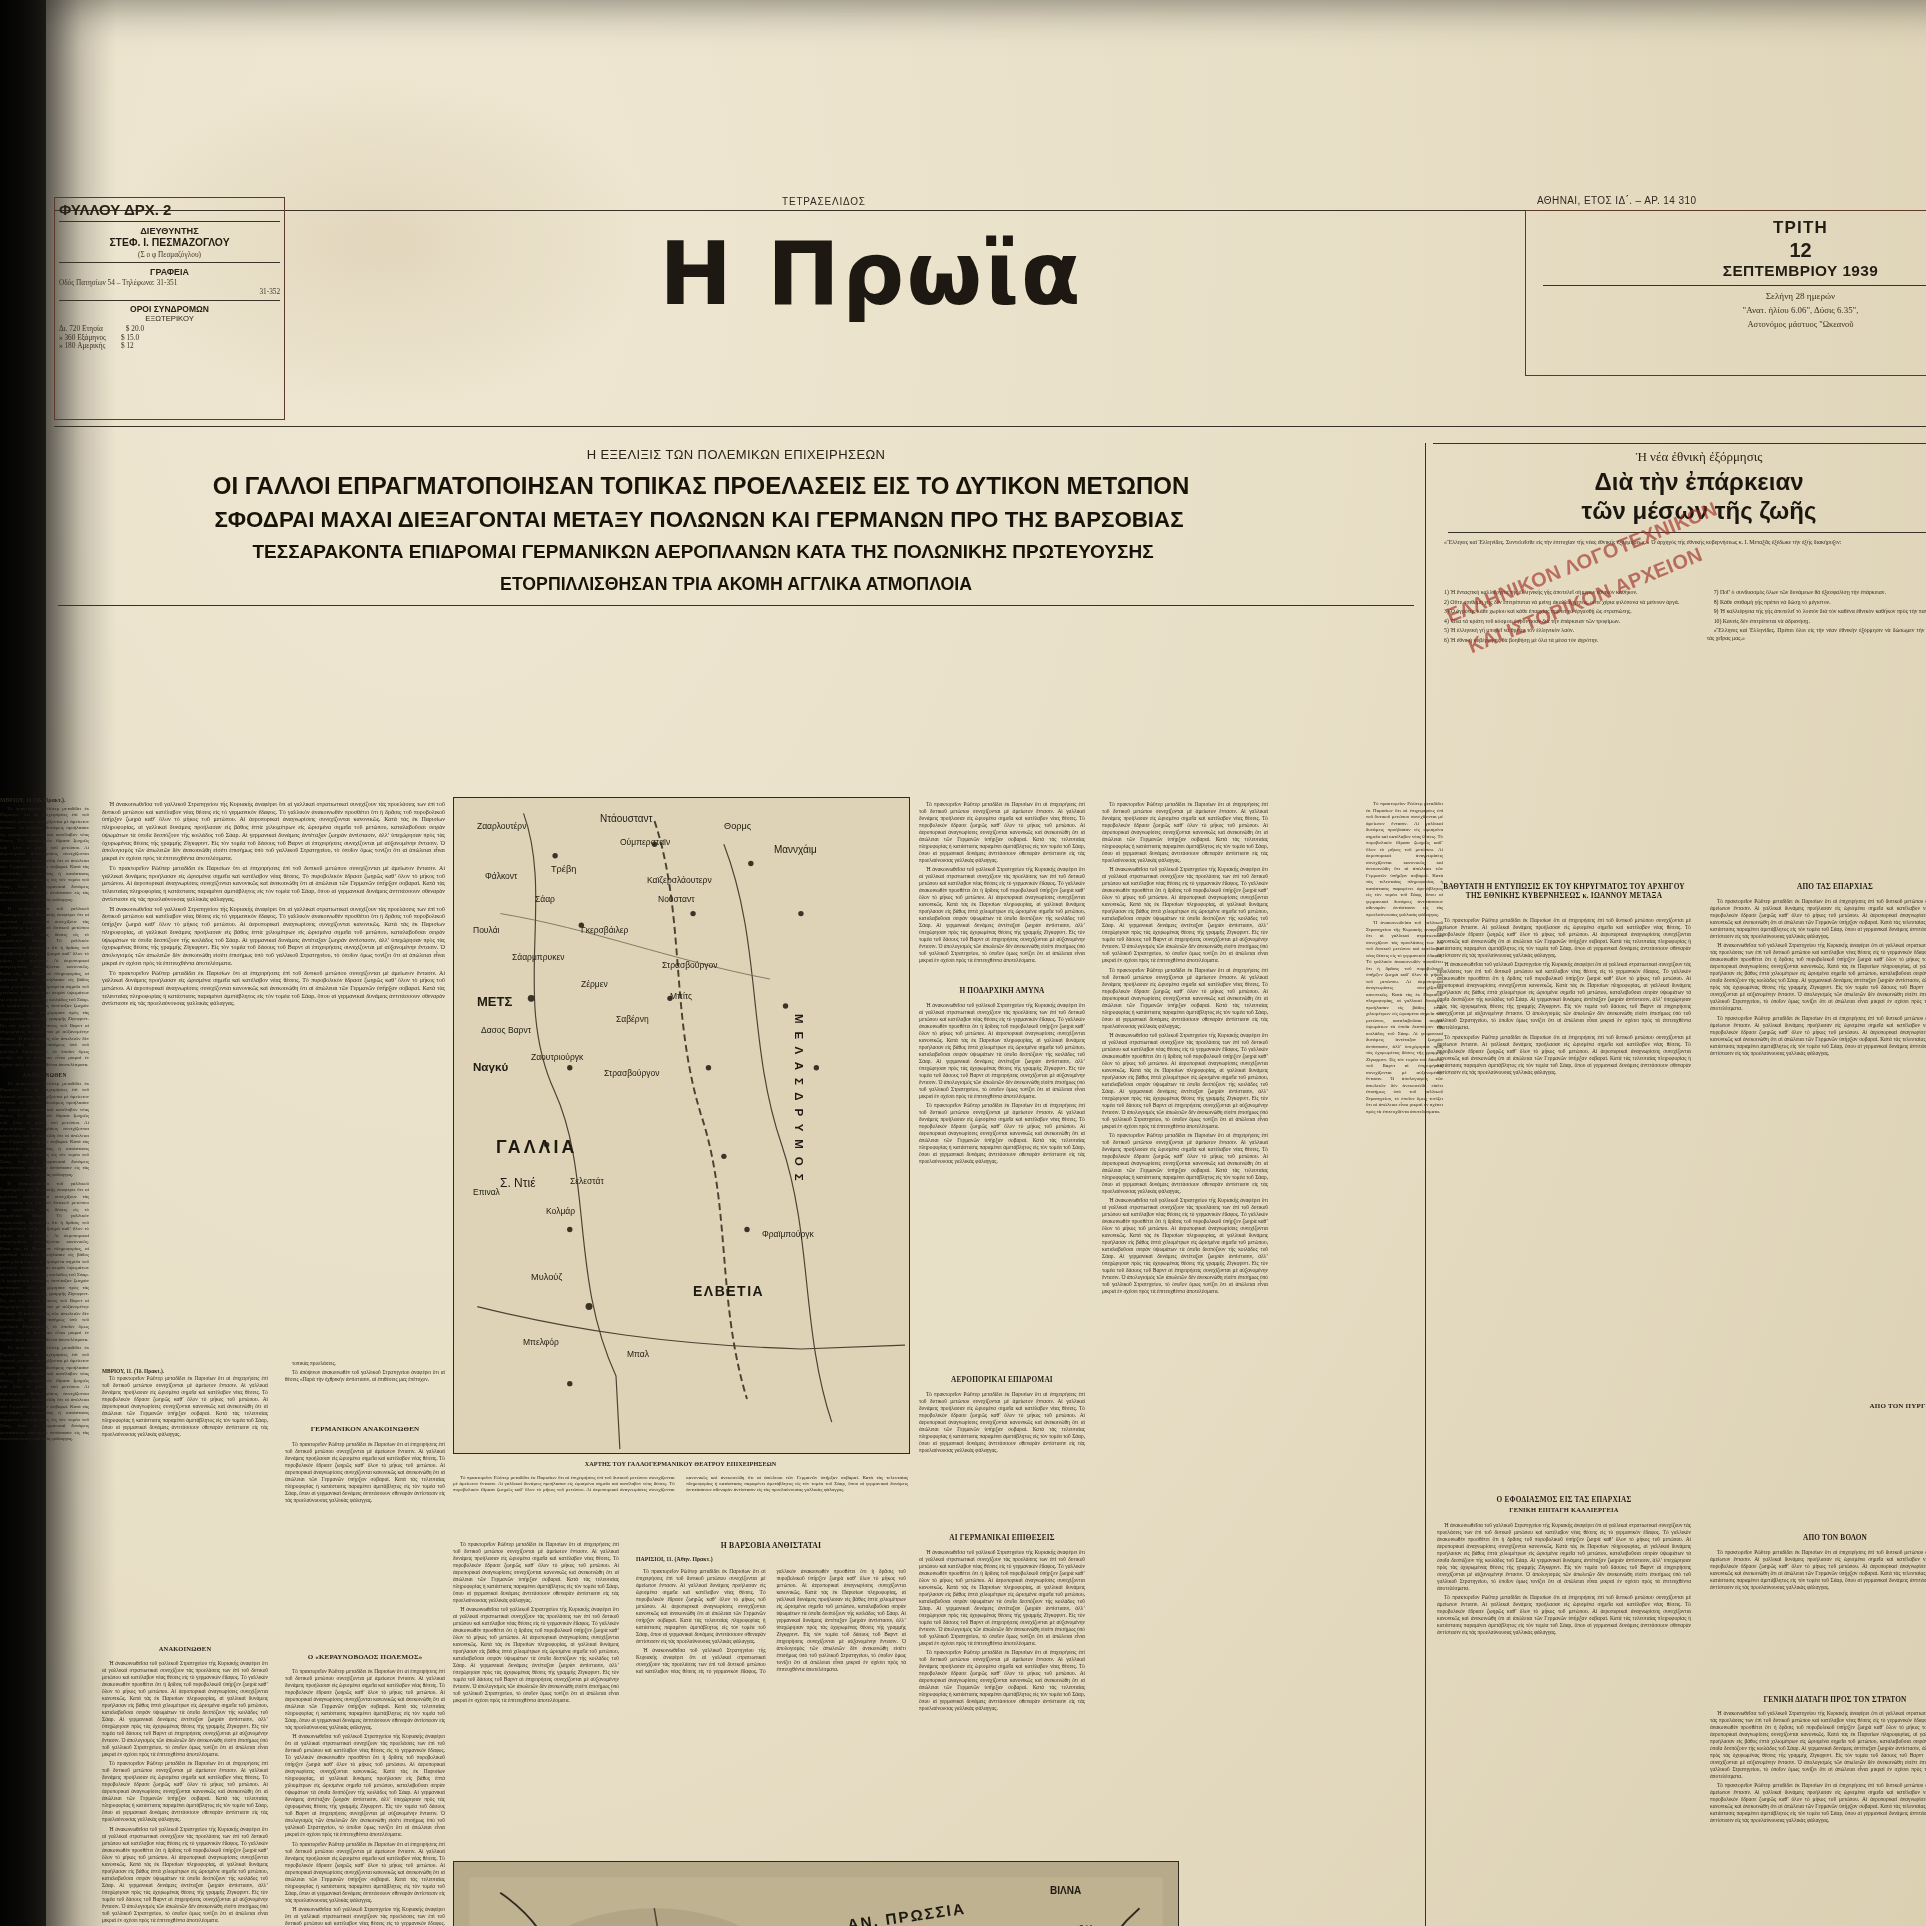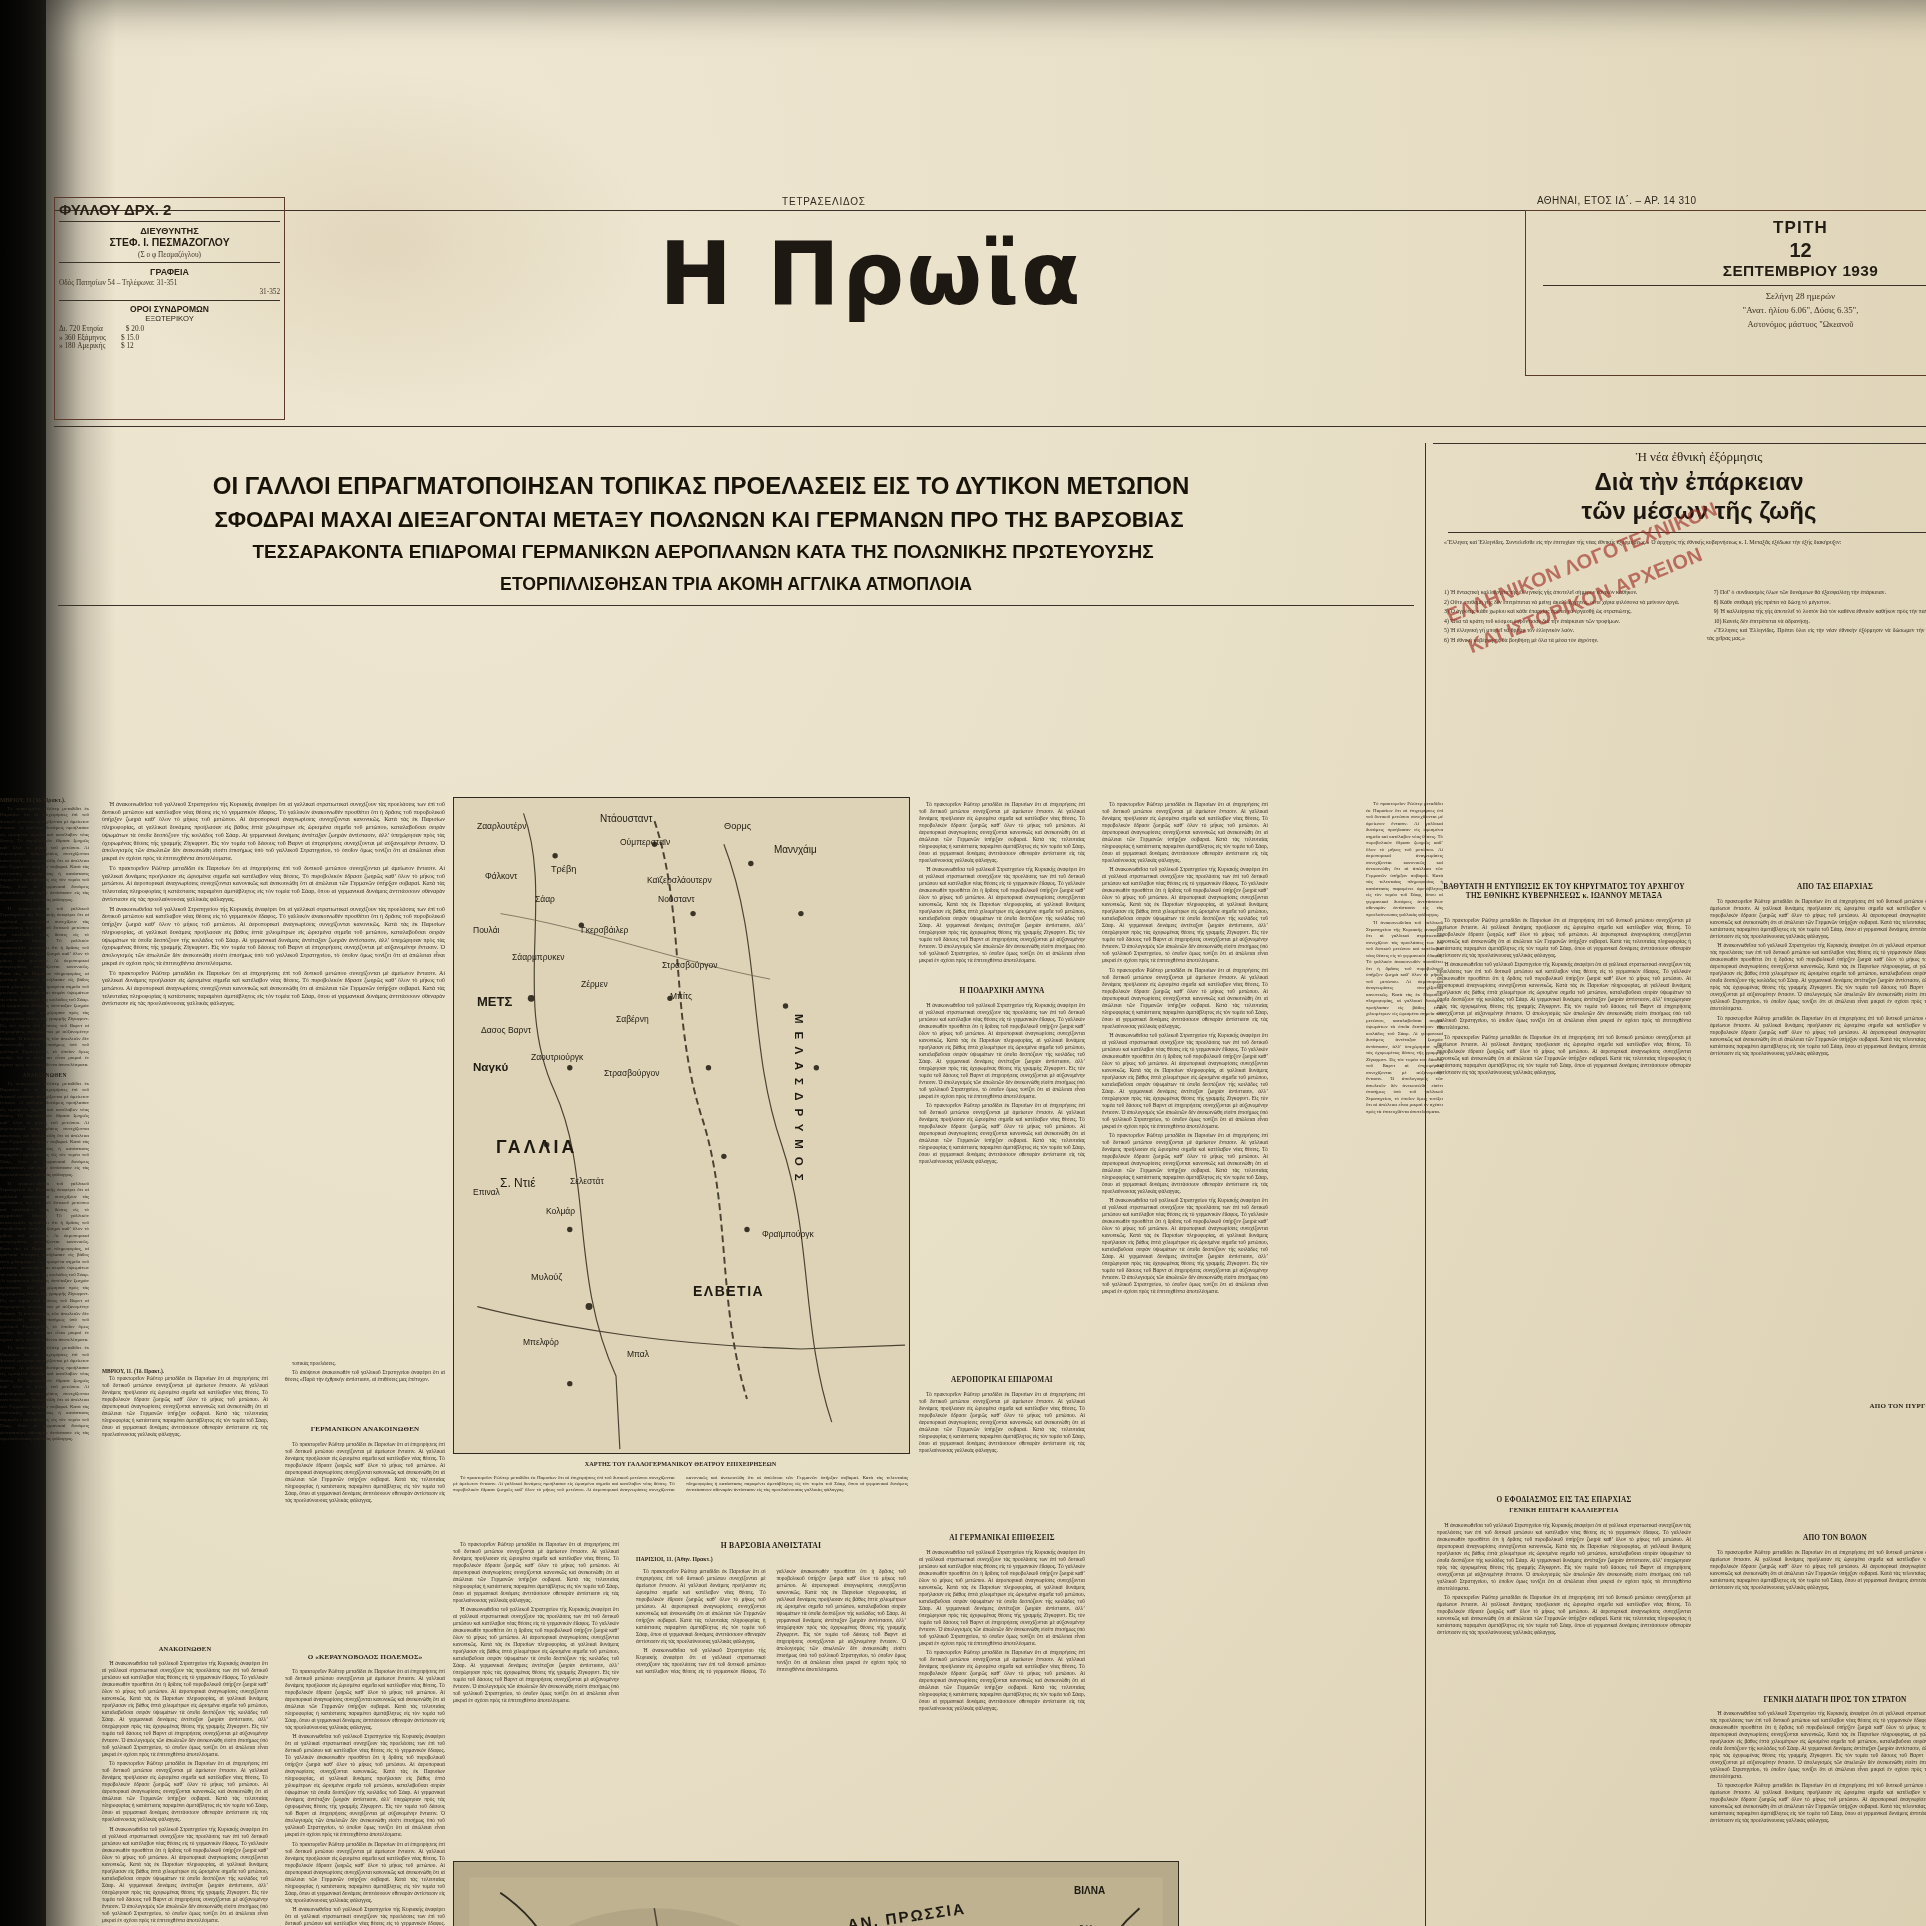--- a/index.html
+++ b/index.html
@@ -201,20 +201,23 @@
       <div style="font-family:'Liberation Sans',sans-serif;font-weight:bold;font-size:15.4px;color:#241d14;letter-spacing:0.4px;">ΣΕΠΤΕΜΒΡΙΟΥ 1939</div>
       <div class="rule-h" style="margin:5.4px 11.6px;height:0.8px;"></div>
       <div style="font-size:9.2px;color:#3c3022;">Σελήνη 28 ημερών</div>
       <div style="font-size:8.9px;color:#3c3022;margin-top:3.9px;">"Ανατ. ἡλίου 6.06", Δύσις 6.35",</div>
       <div style="font-size:8.5px;color:#3c3022;margin-top:3.9px;">Αστονόμος μάστυος "Ωκεανοῦ</div>
     </div>
   </div>
 
   <div class="rule-h" style="position:absolute;left:54px;top:426px;width:2022px;height:1.2px;"></div>
 
+  <div style="position:absolute;left:58px;top:447px;width:1356px;text-align:center;">
+    <span style="font-family:'Liberation Sans',sans-serif;font-size:13px;letter-spacing:0.4px;color:#2b2318;">Η ΕΞΕΛΙΞΙΣ ΤΩΝ ΠΟΛΕΜΙΚΩΝ ΕΠΙΧΕΙΡΗΣΕΩΝ</span>
+  </div>
   <div class="hl" style="position:absolute;left:-23px;top:472px;width:1448px;font-size:24px;">ΟΙ ΓΑΛΛΟΙ ΕΠΡΑΓΜΑΤΟΠΟΙΗΣΑΝ ΤΟΠΙΚΑΣ ΠΡΟΕΛΑΣΕΙΣ ΕΙΣ ΤΟ ΔΥΤΙΚΟΝ ΜΕΤΩΠΟΝ</div>
   <div class="hl" style="position:absolute;left:-31px;top:507px;width:1460px;font-size:22.3px;">ΣΦΟΔΡΑΙ ΜΑΧΑΙ ΔΙΕΞΑΓΟΝΤΑΙ ΜΕΤΑΞΥ ΠΟΛΩΝΩΝ ΚΑΙ ΓΕΡΜΑΝΩΝ ΠΡΟ ΤΗΣ ΒΑΡΣΟΒΙΑΣ</div>
   <div class="hl" style="position:absolute;left:-23px;top:541px;width:1452px;font-size:19px;">ΤΕΣΣΑΡΑΚΟΝΤΑ ΕΠΙΔΡΟΜΑΙ ΓΕΡΜΑΝΙΚΩΝ ΑΕΡΟΠΛΑΝΩΝ ΚΑΤΑ ΤΗΣ ΠΟΛΩΝΙΚΗΣ ΠΡΩΤΕΥΟΥΣΗΣ</div>
   <div class="hl" style="position:absolute;left:58px;top:574px;width:1356px;font-size:17.7px;">ΕΤΟΡΠΙΛΛΙΣΘΗΣΑΝ ΤΡΙΑ ΑΚΟΜΗ ΑΓΓΛΙΚΑ ΑΤΜΟΠΛΟΙΑ</div>
 
   <div class="rule-h" style="position:absolute;left:58px;top:605px;width:1356px;height:0.8px;"></div>
 
   <div class="col-text" style="position:absolute;left:0px;top:797px;width:89px;height:2042px;overflow:hidden;font-size:5px;line-height:6.5px;">
     <div style="font-weight:bold;font-size:5.8px;margin-bottom:2.3px;">ΜΒΡΙΟΥ, 11 (Ἰδ. Πρακτ.).</div>
     <p>Τὸ πρακτορεῖον Ρώϋτερ μεταδίδει ἐκ Παρισίων ὅτι αἱ ἐπιχειρήσεις ἐπὶ τοῦ δυτικοῦ μετώπου συνεχίζονται μὲ ἀμείωτον ἔντασιν. Αἱ γαλλικαὶ δυνάμεις προήλασαν εἰς ὡρισμένα σημεῖα καὶ κατέλαβον νέας θέσεις. Τὸ πυροβολικὸν ἔδρασε ζωηρῶς καθ’ ὅλον τὸ μῆκος τοῦ μετώπου. Αἱ ἀεροπορικαὶ ἀναγνωρίσεις συνεχίζονται κανονικῶς καὶ ἀνεκοινώθη ὅτι αἱ ἀπώλειαι τῶν Γερμανῶν ὑπῆρξαν σοβαραί. Κατὰ τὰς τελευταίας πληροφορίας ἡ κατάστασις παραμένει ἀμετάβλητος εἰς τὸν τομέα τοῦ Σάαρ, ὅπου αἱ γερμανικαὶ δυνάμεις ἀντιτάσσουν σθεναρὰν ἀντίστασιν εἰς τὰς προελαύνουσας γαλλικὰς φάλαγγας.</p>
@@ -380,21 +383,21 @@
           <circle cx="1700" cy="480" r="9"></circle>
         <circle cx="560" cy="1000" r="9"></circle>
           <circle cx="900" cy="1020" r="9"></circle>
         <circle cx="1250" cy="1080" r="9"></circle>
           <circle cx="1620" cy="1120" r="9"></circle>
         <circle cx="470" cy="1300" r="13"></circle>
           <circle cx="980" cy="1330" r="9"></circle>
         <circle cx="1420" cy="1340" r="9"></circle>
       </g>
     </svg>
-    <div class="mlabel" style="left:620px;top:23px;font-size:10px;font-weight:bold;">ΒΙΛΝΑ</div>
+    <div class="mlabel" style="left:596px;top:23px;font-size:10px;font-weight:bold;">ΒΙΛΝΑ</div>
     <div class="mlabel" style="left:393px;top:46px;font-size:15.4px;font-weight:bold;letter-spacing:1.9px;transform:rotate(-8deg);">ΑΝ. ΠΡΩΣΣΙΑ</div>
 
     <div class="mlabel" style="left:609px;top:62px;font-size:9.2px;">Σουβάλκι</div>
 
   </div>
 
   <div class="col-text" style="position:absolute;left:919px;top:801px;width:166px;height:647px;overflow:hidden;font-size:5.4px;line-height:7px;">
     <p>Τὸ πρακτορεῖον Ρώϋτερ μεταδίδει ἐκ Παρισίων ὅτι αἱ ἐπιχειρήσεις ἐπὶ τοῦ δυτικοῦ μετώπου συνεχίζονται μὲ ἀμείωτον ἔντασιν. Αἱ γαλλικαὶ δυνάμεις προήλασαν εἰς ὡρισμένα σημεῖα καὶ κατέλαβον νέας θέσεις. Τὸ πυροβολικὸν ἔδρασε ζωηρῶς καθ’ ὅλον τὸ μῆκος τοῦ μετώπου. Αἱ ἀεροπορικαὶ ἀναγνωρίσεις συνεχίζονται κανονικῶς καὶ ἀνεκοινώθη ὅτι αἱ ἀπώλειαι τῶν Γερμανῶν ὑπῆρξαν σοβαραί. Κατὰ τὰς τελευταίας πληροφορίας ἡ κατάστασις παραμένει ἀμετάβλητος εἰς τὸν τομέα τοῦ Σάαρ, ὅπου αἱ γερμανικαὶ δυνάμεις ἀντιτάσσουν σθεναρὰν ἀντίστασιν εἰς τὰς προελαύνουσας γαλλικὰς φάλαγγας.</p>
     <p>Ἡ ἀνακοινωθεῖσα τοῦ γαλλικοῦ Στρατηγείου τῆς Κυριακῆς ἀναφέρει ὅτι αἱ γαλλικαὶ στρατιωτικαὶ συνεχίζουν τὰς προελάσεις των ἐπὶ τοῦ δυτικοῦ μετώπου καὶ κατέλαβον νέας θέσεις εἰς τὸ γερμανικὸν ἔδαφος. Τὸ γαλλικὸν ἀνακοινωθὲν προσθέτει ὅτι ἡ δρᾶσις τοῦ πυροβολικοῦ ὑπῆρξεν ζωηρὰ καθ’ ὅλον τὸ μῆκος τοῦ μετώπου. Αἱ ἀεροπορικαὶ ἀναγνωρίσεις συνεχίζονται κανονικῶς. Κατὰ τὰς ἐκ Παρισίων πληροφορίας, αἱ γαλλικαὶ δυνάμεις προήλασαν εἰς βάθος ἑπτὰ χιλιομέτρων εἰς ὡρισμένα σημεῖα τοῦ μετώπου, καταλαβοῦσαι σειρὰν ὑψωμάτων τὰ ὁποῖα δεσπόζουν τῆς κοιλάδος τοῦ Σάαρ. Αἱ γερμανικαὶ δυνάμεις ἀντέταξαν ζωηρὰν ἀντίστασιν, ἀλλ’ ὑπεχώρησαν πρὸς τὰς ὀχυρωμένας θέσεις τῆς γραμμῆς Ζίγκφριντ. Εἰς τὸν τομέα τοῦ δάσους τοῦ Βαρντ αἱ ἐπιχειρήσεις συνεχίζονται μὲ αὐξανομένην ἔντασιν. Ὁ ἀπολογισμὸς τῶν ἀπωλειῶν δὲν ἀνεκοινώθη εἰσέτι ἐπισήμως ὑπὸ τοῦ γαλλικοῦ Στρατηγείου, τὸ ὁποῖον ὅμως τονίζει ὅτι αἱ ἀπώλειαι εἶναι μικραὶ ἐν σχέσει πρὸς τὰ ἐπιτευχθέντα ἀποτελέσματα.</p>
   </div>

